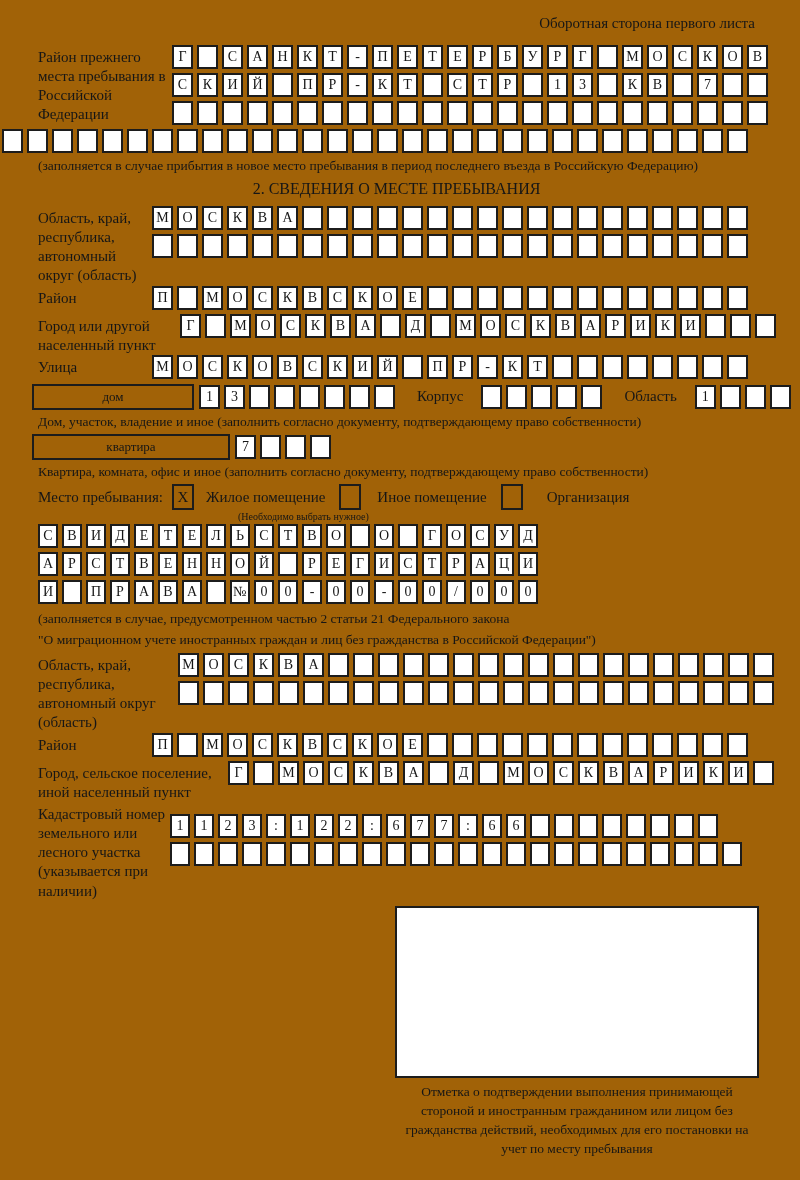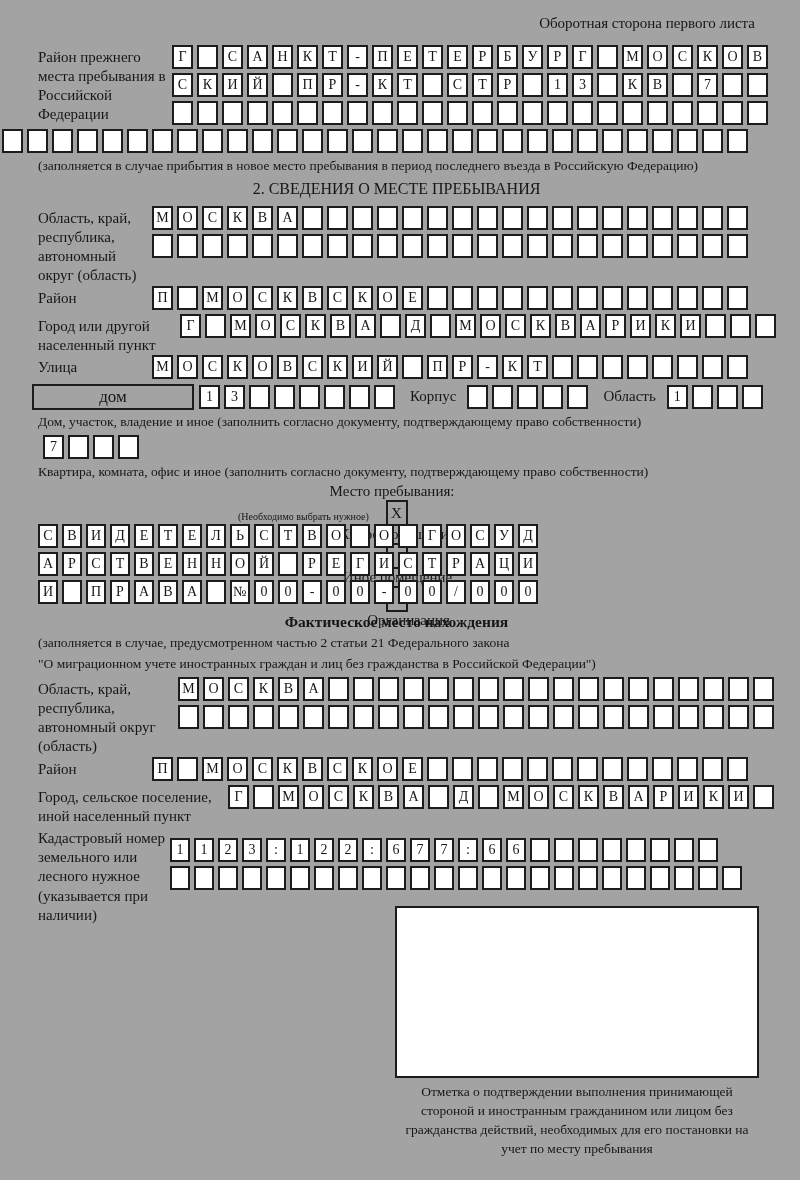--- a/index.html
+++ b/index.html
@@ -2,21 +2,21 @@
 <html><head>
 <meta charset="utf-8">
 <style>
   html,body{margin:0;padding:0;background:#ffffff;}
   .page{
     position:relative;
     width:800px;height:1180px;
     box-sizing:border-box;
     padding:8px 45px 0 38px;
     margin:0 auto;
-    background:#a3a3a3;
+    background:#a16207;
     color:#161616;
     font-family:"Liberation Serif","DejaVu Serif",serif;
     overflow:hidden;
   }
   .corner{text-align:right;font-size:15px;line-height:1.25;margin:6px 0 12px;}
   .fieldblock{display:flex;align-items:flex-start;margin-bottom:0;}
   .lbl{font-size:15px;line-height:1.28;flex-shrink:0;padding-top:3px;}
   .w134{width:134px}.w114{width:114px}.w142{width:142px}.w207{width:207px}
   .w140{width:140px}.w190{width:190px}.w132{width:132px}
   .rows{flex:1 1 auto;}
@@ -28,25 +28,25 @@
     font-size:14px;background:#fff;
   }
   .w21row .cell{width:20px;}
   .fullrow{margin-left:-36px;}
   .note-c{text-align:left;font-size:13.5px;line-height:1.35;margin:2px 0 4px;}
   .h2{text-align:center;font-weight:normal;font-size:16px;line-height:1.3;margin:4px 0 6px;}
   .h3{text-align:center;font-weight:bold;font-size:15.5px;line-height:1.3;margin:4px 0 2px;}
   .domrow{display:flex;align-items:center;height:28px;margin-bottom:2px;}
   .widebox{
     box-sizing:border-box;height:26px;border:2px solid #1c1c1c;
-    display:flex;align-items:center;justify-content:center;font-size:17px;flex:0 0 auto;
+    display:flex;align-items:center;justify-content:center;font-size:13px;flex:0 0 auto;
   }
-  .inlbl{font-size:15px;margin:0 11px;flex:0 0 auto;}
+  .inlbl{font-size:15px;margin:0 18px;flex:0 0 auto;}
   .caption{font-size:13.5px;line-height:1.35;margin:0 0 2px;}
-  .stay{display:flex;align-items:center;height:28px;font-size:15px;flex-direction:column;}
+  .stay{display:flex;align-items:center;height:28px;font-size:15px;}
   .cb{
     box-sizing:border-box;width:22px;height:26px;border:2px solid #1c1c1c;
     display:flex;align-items:center;justify-content:center;font-size:15px;flex:0 0 auto;
   }
   .staynote{font-size:10px;margin:0 0 2px 200px;}
   .docblock{margin-bottom:2px;}
   .docblock .lbl{font-size:14.5px;line-height:1.3;}
   .cad-rows{margin-top:12px;}
   .stampbox{
     position:absolute;left:395px;top:906px;
@@ -361,20 +361,21 @@
     <div class="cellrow" style="margin:0;">
         <span class="cell">1</span>
         <span class="cell"></span>
         <span class="cell"></span>
         <span class="cell"></span>
       </div>
   </div>
   <div class="caption">Дом, участок, владение и иное (заполнить согласно документу, подтверждающему право собственности)</div>
 
   <div class="domrow">
+    <div class="widebox" style="width:198px;margin-left:-6px;">квартира</div>
     <div class="cellrow" style="margin:0 0 0 5px;">
         <span class="cell">7</span>
         <span class="cell"></span>
         <span class="cell"></span>
         <span class="cell"></span>
       </div>
   </div>
   <div class="caption">Квартира, комната, офис и иное (заполнить согласно документу, подтверждающему право собственности)</div>
 
   <div class="stay">
@@ -455,21 +456,20 @@
           <span class="cell">0</span>
           <span class="cell">0</span>
           <span class="cell">/</span>
           <span class="cell">0</span>
           <span class="cell">0</span>
           <span class="cell">0</span>
         </div>
     </div>
   </div>
 
-  <div class="h3">Фактическое место нахождения</div>
   <div class="note-c" style="margin-bottom:0;">(заполняется в случае, предусмотренном частью 2 статьи 21 Федерального закона</div>
   <div class="note-c">"О миграционном учете иностранных граждан и лиц без гражданства в Российской Федерации")</div>
 
   <div class="fieldblock">
     <div class="lbl w140">Область, край, республика, автономный округ (область)</div>
     <div class="rows">
       <div class="cellrow">
           <span class="cell">М</span>
           <span class="cell">О</span>
           <span class="cell">С</span>
@@ -580,21 +580,21 @@
           <span class="cell">Р</span>
           <span class="cell">И</span>
           <span class="cell">К</span>
           <span class="cell">И</span>
           <span class="cell"></span>
         </div>
     </div>
   </div>
 
   <div class="fieldblock">
-    <div class="lbl w132">Кадастровый номер земельного или лесного нужное (указывается при наличии)</div>
+    <div class="lbl w132">Кадастровый номер земельного или лесного участка (указывается при наличии)</div>
     <div class="rows cad-rows">
       <div class="cellrow w21row">
           <span class="cell">1</span>
           <span class="cell">1</span>
           <span class="cell">2</span>
           <span class="cell">3</span>
           <span class="cell">:</span>
           <span class="cell">1</span>
           <span class="cell">2</span>
           <span class="cell">2</span>

